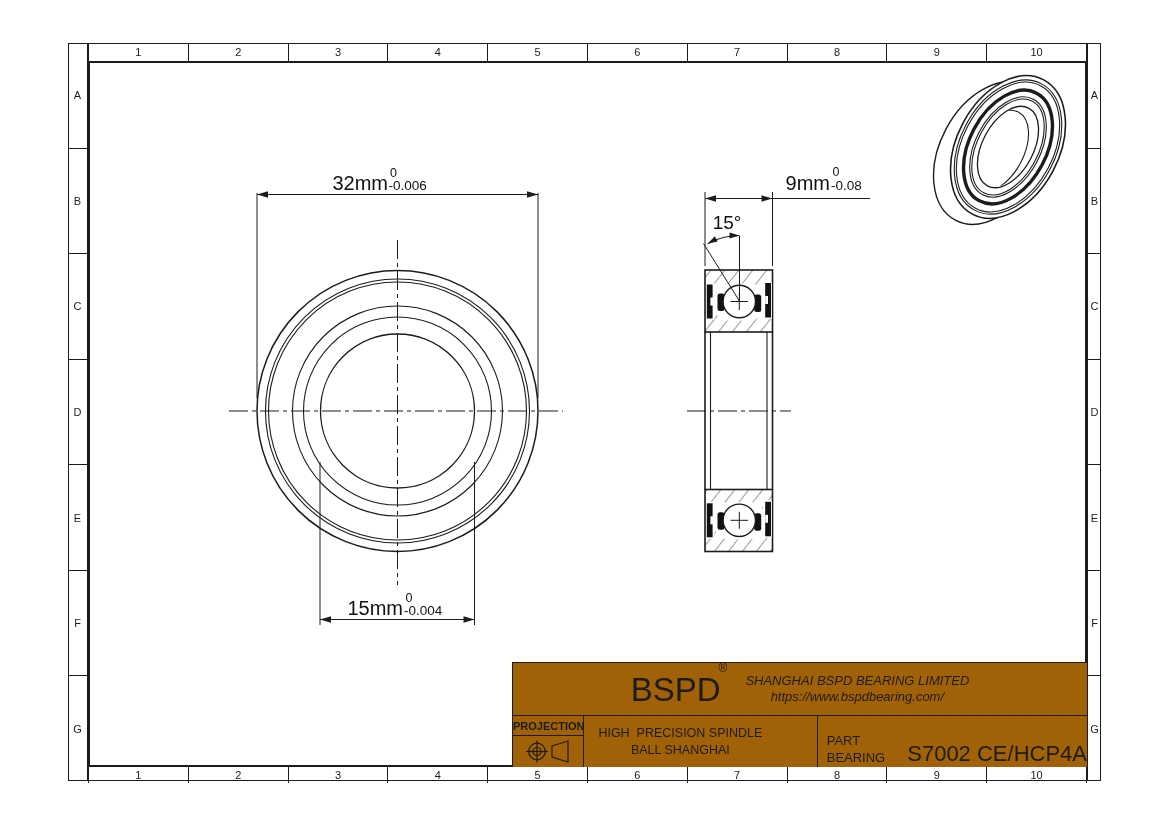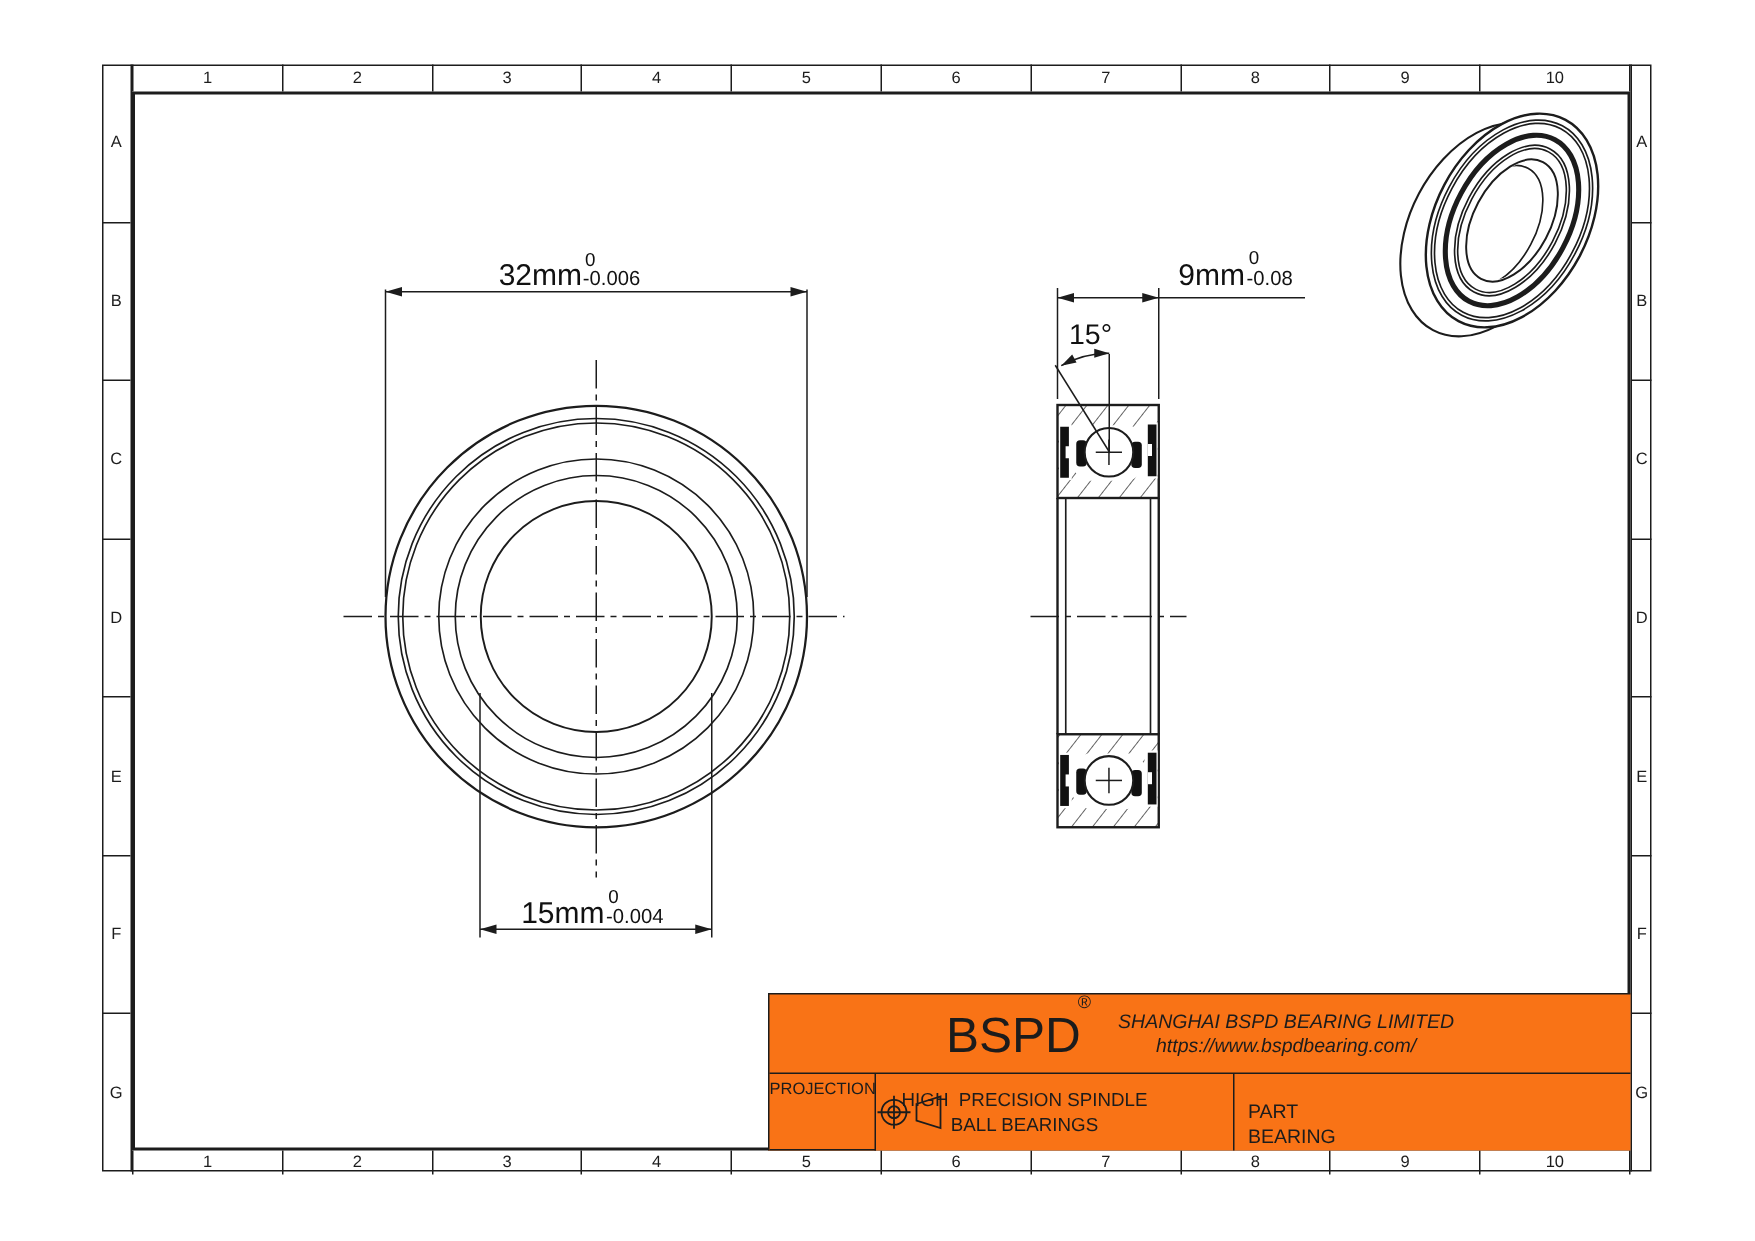--- a/index.html
+++ b/index.html
@@ -24,29 +24,29 @@
   .ruler-left .cell:last-child{border-bottom:none;}
   .ruler-right{left:1087px;top:43px;width:14px;height:738px;flex-direction:column;border-left:1px solid #1c1c1c;}
   .ruler-right .cell{border-bottom:1px solid #1c1c1c;}
   .ruler-right .cell:last-child{border-bottom:none;}
 
   .drawing-svg{position:absolute;left:0;top:0;}
   svg text{fill:#111;}
 
   .title-block{position:absolute;left:512px;top:662px;width:575px;height:105px;
     border-top:1.6px solid #1c1c1c;border-left:1.6px solid #1c1c1c;box-sizing:border-box;
-    display:flex;flex-direction:column;background:#f97316;}
+    display:flex;flex-direction:column;background:#a16207;}
   .tb-row1{height:53px;border-bottom:1.4px solid #1c1c1c;box-sizing:border-box;
     display:flex;align-items:center;justify-content:center;gap:16px;}
   .tb-logo{font-size:33px;letter-spacing:0px;line-height:1;transform:scaleX(0.95);}
   .tb-reg{font-size:12px;vertical-align:top;position:relative;top:-12px;left:-2px;}
   .tb-company{font-size:13px;text-align:center;line-height:1.2;font-style:italic;}
   .tb-row2{flex:1;display:flex;}
   .tb-proj{width:71px;border-right:1.4px solid #1c1c1c;box-sizing:border-box;
-    display:flex;flex-direction:row;align-items:stretch;}
+    display:flex;flex-direction:column;align-items:stretch;font-weight:bold;}
   .tb-proj-label{font-size:11px;text-align:center;padding-top:4px;padding-bottom:3px;
     border-bottom:1.2px solid #1c1c1c;}
   .tb-proj-sym{flex:1;display:flex;align-items:center;justify-content:center;}
   .tb-product{width:239px;border-right:1.4px solid #1c1c1c;box-sizing:border-box;
     display:flex;flex-direction:column;align-items:center;justify-content:center;
     font-size:12.5px;line-height:1.35;padding-right:40px;}
   .tb-part{flex:1;display:flex;align-items:flex-end;padding-left:9px;}
   .tb-part-label{font-size:13px;line-height:1.3;}
   .tb-part-number{font-size:22px;margin-left:22px;white-space:nowrap;}
   .pre{white-space:pre;}
@@ -235,24 +235,25 @@
               <circle cx="12" cy="13.5" r="4"></circle>
               <line x1="1" y1="13.5" x2="23" y2="13.5"></line>
               <line x1="12" y1="2.5" x2="12" y2="24.5"></line>
               <path d="M27,8 L43,3 L43,24 L27,19 Z"></path>
             </g>
           </svg>
         </div>
       </div>
       <div class="tb-product">
         <div class="pre">HIGH  PRECISION SPINDLE</div>
-        <div class="pre">BALL BEARINGS</div>
+        <div class="pre">BALL SHANGHAI</div>
       </div>
       <div class="tb-part">
         <div class="tb-part-label">
           <div>PART</div>
           <div>BEARING</div>
         </div>
+        <div class="tb-part-number">S7002 CE/HCP4A</div>
       </div>
     </div>
   </div>
 
 </div>
 
 </body></html>

